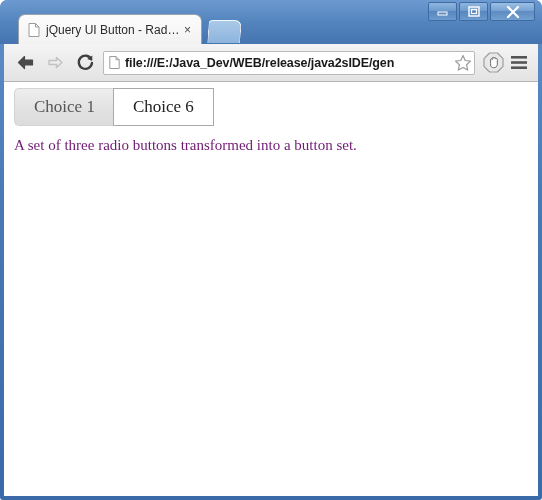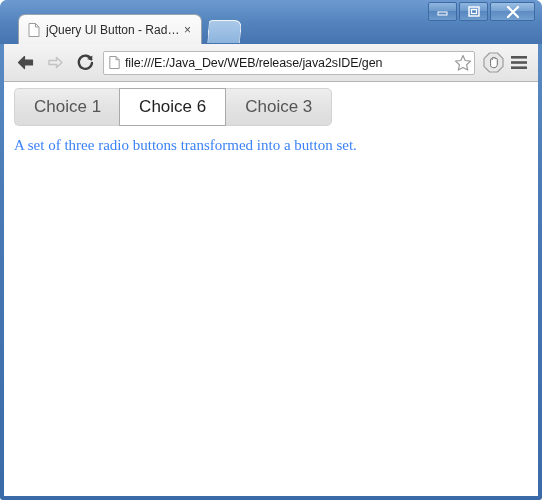--- a/index.html
+++ b/index.html
@@ -138,20 +138,21 @@
     left: 4px;
     top: 44px;
     width: 534px;
     height: 38px;
     box-sizing: border-box;
     background: linear-gradient(180deg, #f4f4f4 0%, #ebebeb 55%, #e3e3e3 100%);
     border-bottom: 1px solid #b5b5b5;
     display: flex;
     align-items: center;
     padding: 0 6px;
+    font-weight: bold;
   }
   .navbtn {
     width: 30px;
     height: 30px;
     display: flex;
     align-items: center;
     justify-content: center;
     flex: none;
   }
   .urlbar {
@@ -206,21 +207,21 @@
   }
   .ui-button {
     position: relative;
     box-sizing: border-box;
     height: 38px;
     padding: 0 19px;
     display: flex;
     align-items: center;
     justify-content: center;
     font-size: 17px;
-    font-family: Liberation Sans, sans-serif;
+    font-family: Liberation Serif, serif;
     color: #555555;
     background: linear-gradient(180deg, #eeeeee 0%, #e3e3e3 50%, #dcdcdc 100%);
     border: 1px solid #d3d3d3;
     border-right: none;
     white-space: nowrap;
   }
   .ui-button.first {
     border-radius: 5px 0 0 5px;
   }
   .ui-button.last {
@@ -234,21 +235,21 @@
     z-index: 3;
     margin: 0 -1px;
   }
 
   .page-text {
     position: absolute;
     left: 10px;
     top: 55px;
     font-family: "Liberation Serif", serif;
     font-size: 15px;
-    color: #3b82f6;
+    color: #701a75;
   }
 
   .watermark {
     position: absolute;
     right: 16px;
     bottom: 22px;
     font-family: "Liberation Serif", serif;
     font-size: 18px;
     color: #d9dde4;
     letter-spacing: 0.5px;
@@ -343,23 +344,20 @@
 
   <div class="viewport">
 
     <div class="buttonset">
       <div class="ui-button first">
         <span>Choice 1</span>
       </div>
       <div class="ui-button active">
         <span>Choice 6</span>
       </div>
-      <div class="ui-button last">
-        <span>Choice 3</span>
-      </div>
     </div>
 
     <div class="page-text">A set of three radio buttons transformed into a button set.</div>
 
 
   </div>
 
 </div>
 
 </body></html>

